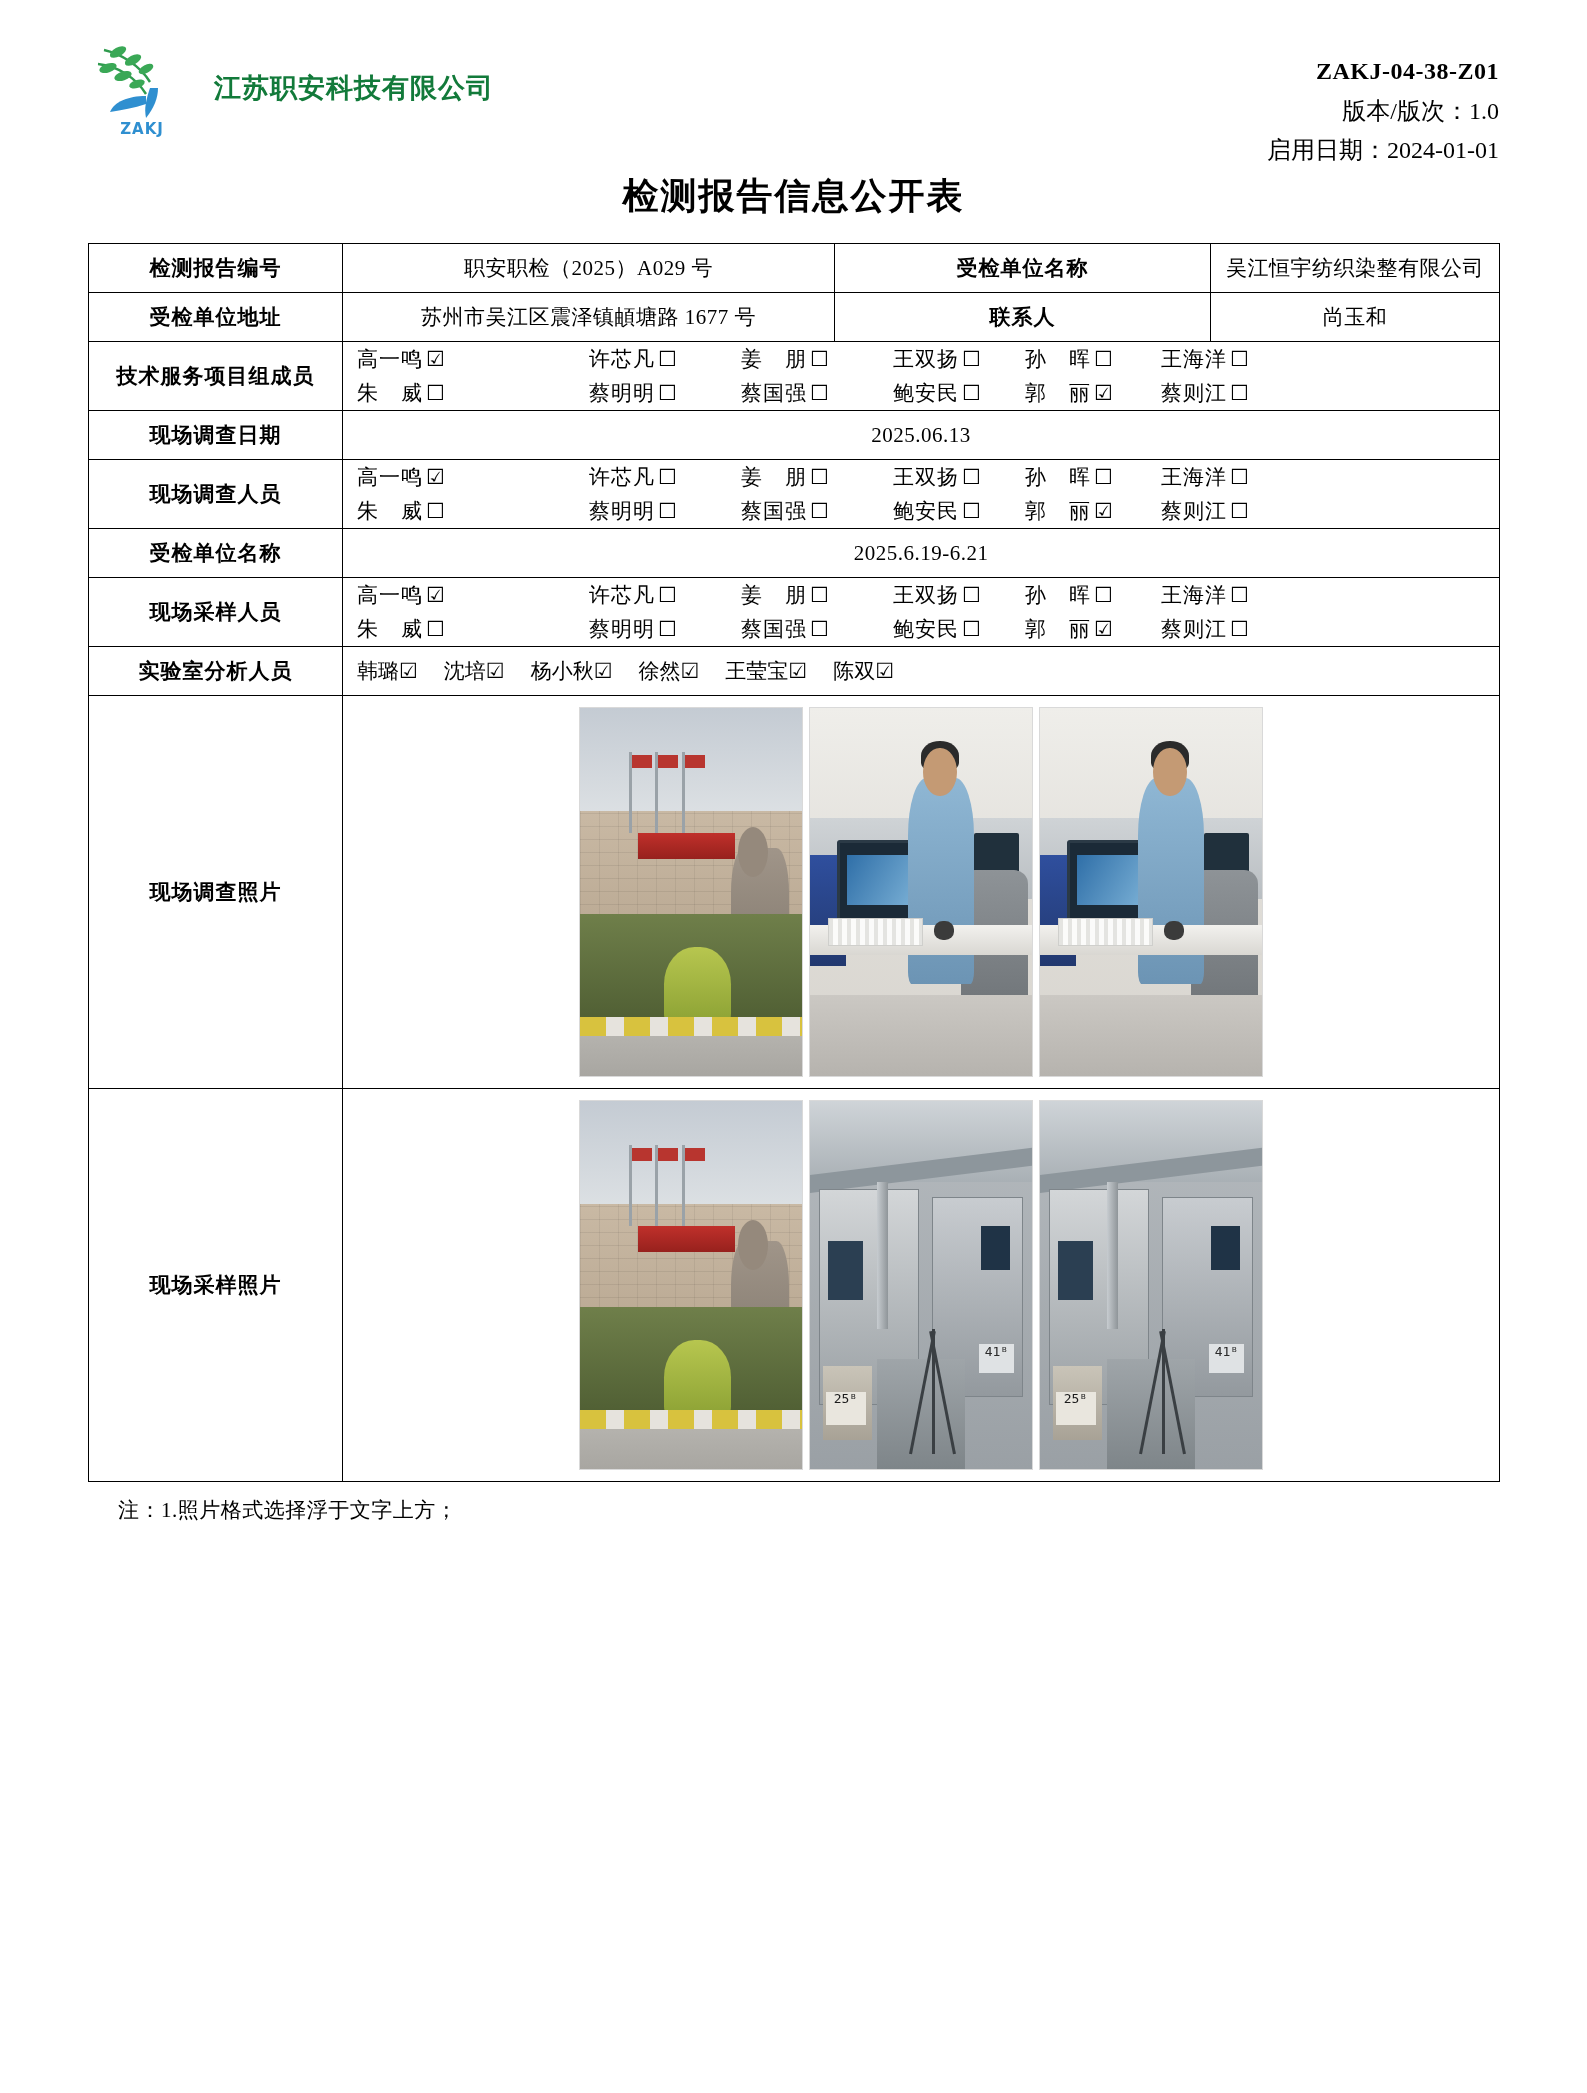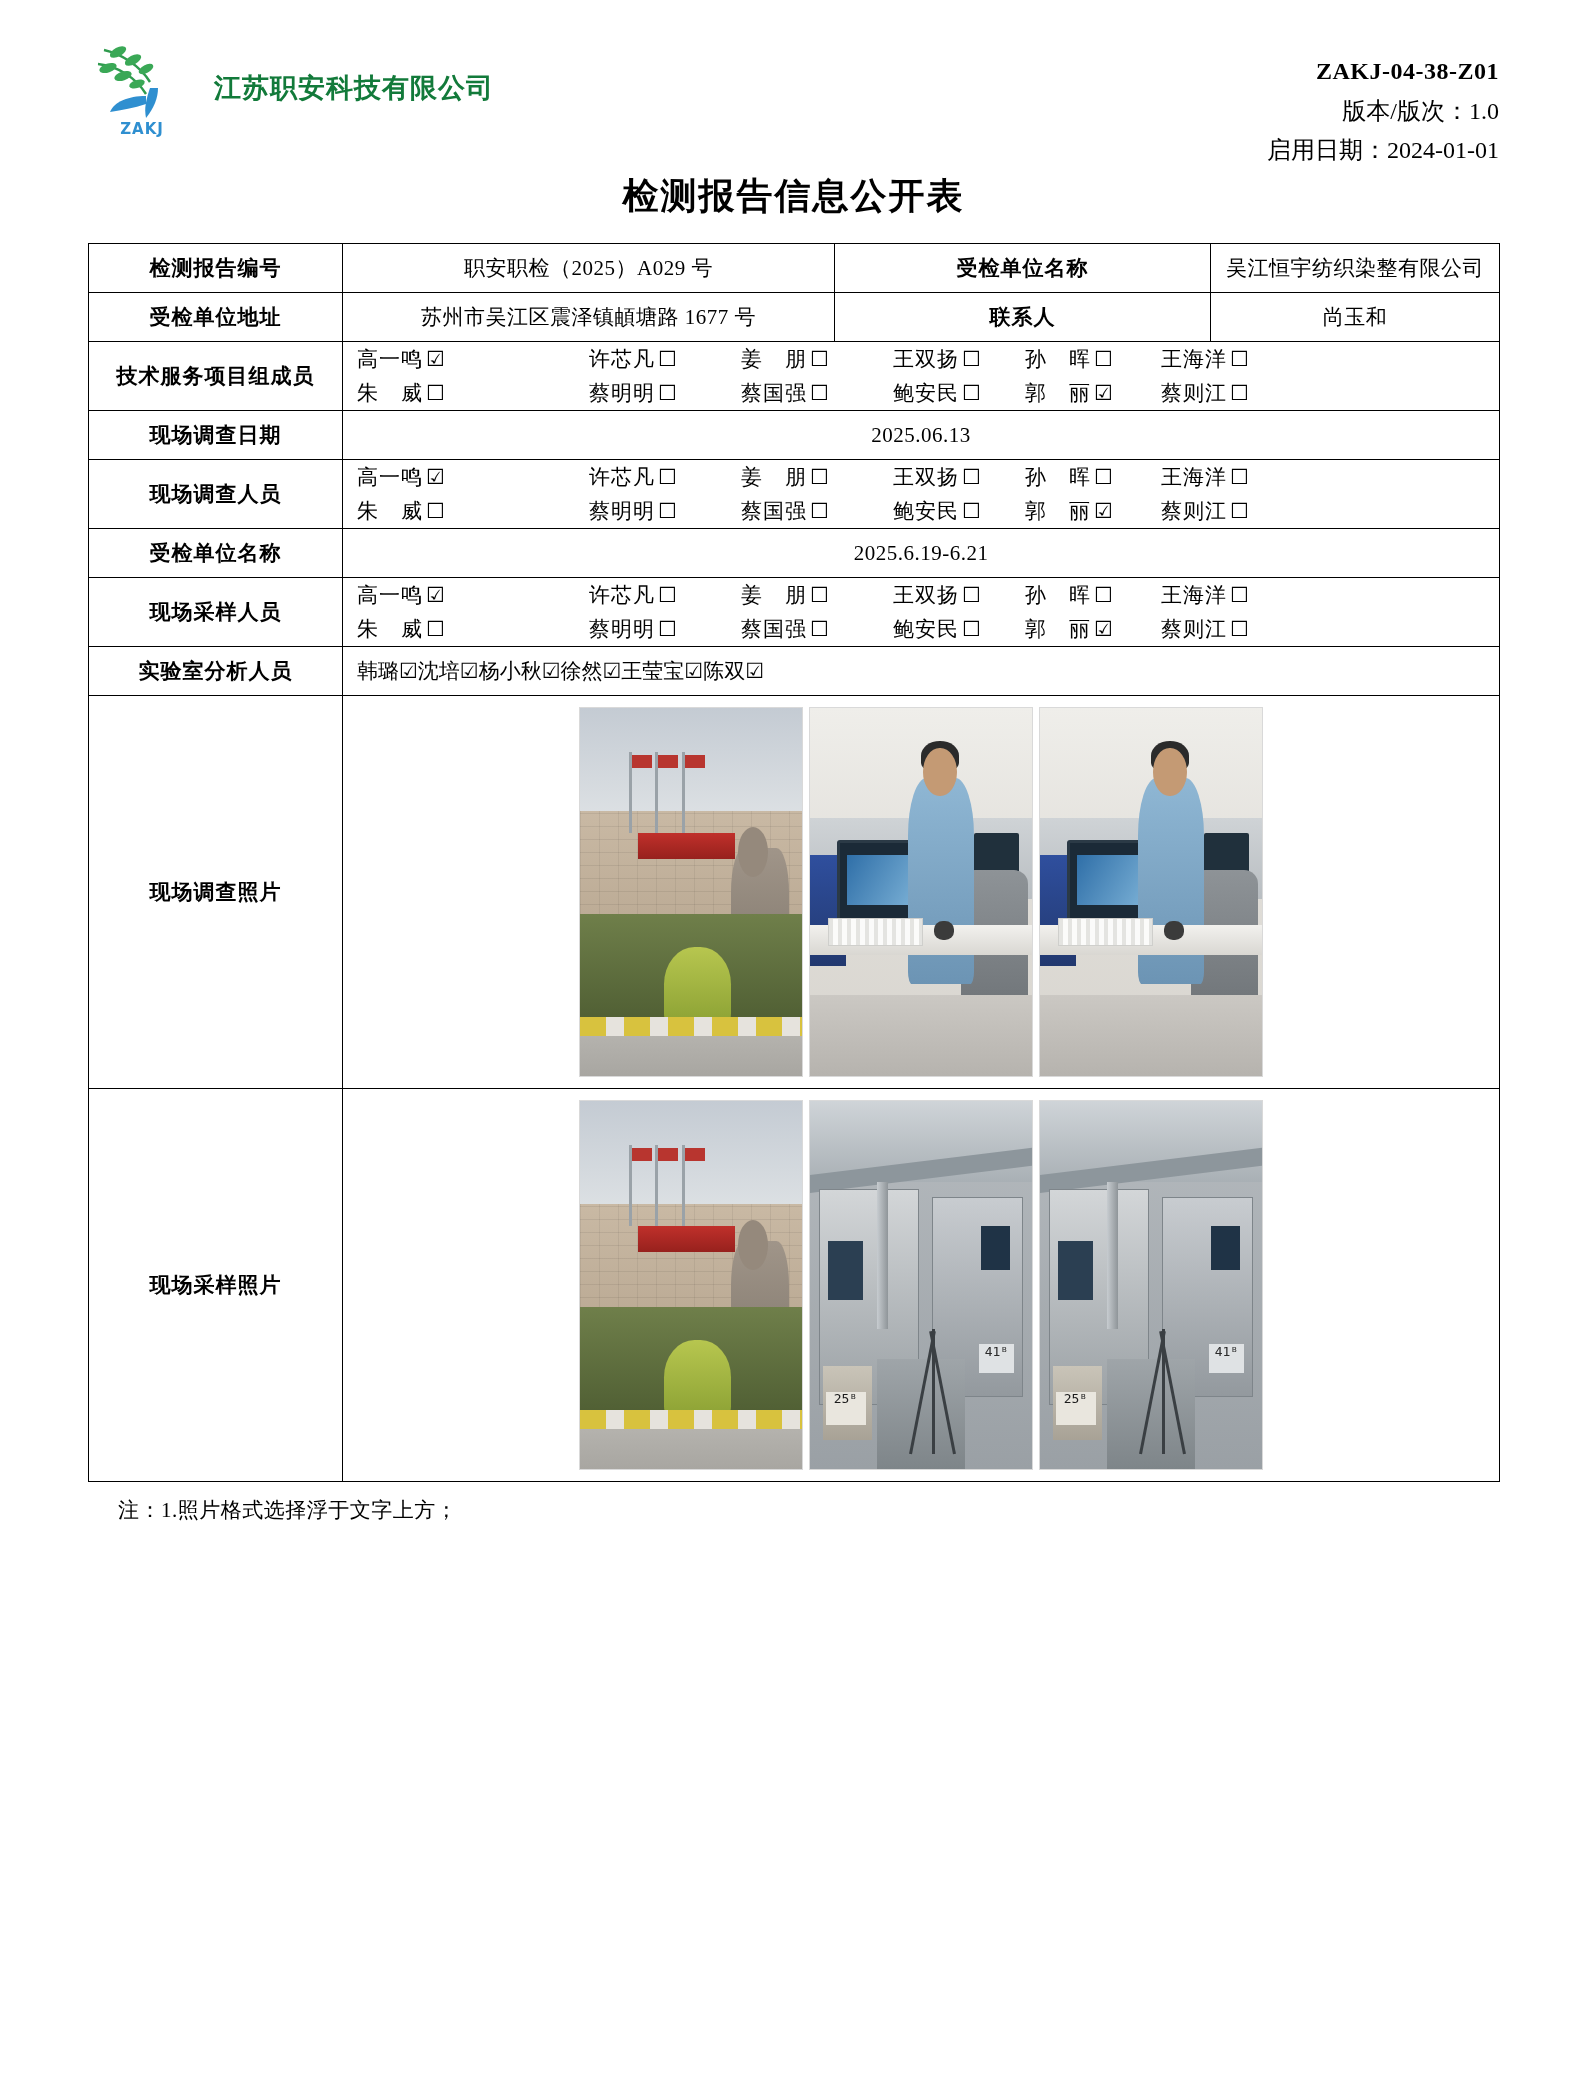--- a/index.html
+++ b/index.html
@@ -91,20 +91,21 @@
     white-space:nowrap;
   }
   .mcell .nm { letter-spacing:1px; }
   .box { margin-left:3px; font-size:21px; font-family:"DejaVu Sans", sans-serif; }
 
   .analysts {
     display:flex;
     align-items:center;
     height:44px;
     padding-left:14px;
+    gap:26px;
   }
   .analysts .item { font-size:21px; white-space:nowrap; }
 
   
   .photo-cell { height:392px; padding:0; }
   .photo-row-inner {
     display:flex;
     align-items:center;
     justify-content:center;
     gap:6px;

